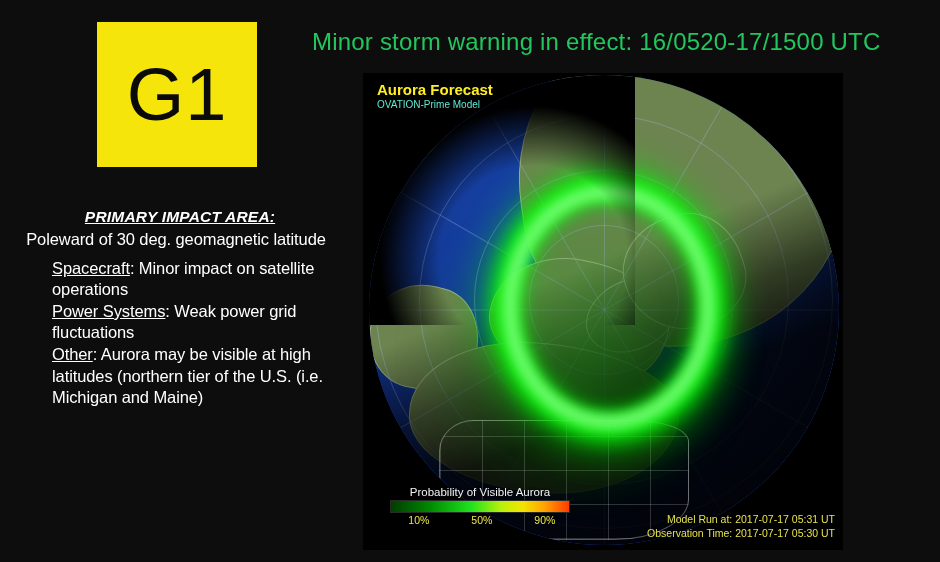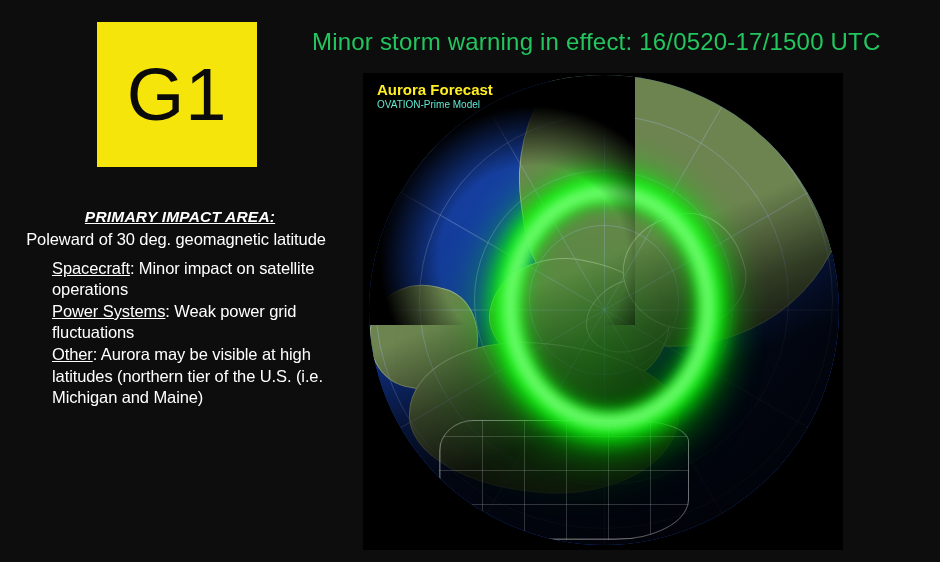--- a/index.html
+++ b/index.html
@@ -291,14 +291,27 @@
       <div class="aur-ring" id="aur-mid"></div>
       <div class="aur-ring" id="aur-core"></div>
       <div id="aur-mask"></div>
     </div>
   </div>
 
   <div id="map-title">Aurora Forecast</div>
   <div id="map-subtitle">OVATION-Prime Model</div>
 
 
-
+  <div id="run-info">
+    <div>Model Run at: 2017-07-17 05:31 UT</div>
+    <div>Observation Time: 2017-07-17 05:30 UT</div>
+  </div>
+
+  <div id="legend">
+    <div id="legend-title">Probability of Visible Aurora</div>
+    <div id="legend-bar"></div>
+    <div id="legend-ticks">
+      <span class="tk0">10%</span>
+      <span class="tk1">50%</span>
+      <span class="tk2">90%</span>
+    </div>
+  </div>
 </div>
 
 </body></html>

